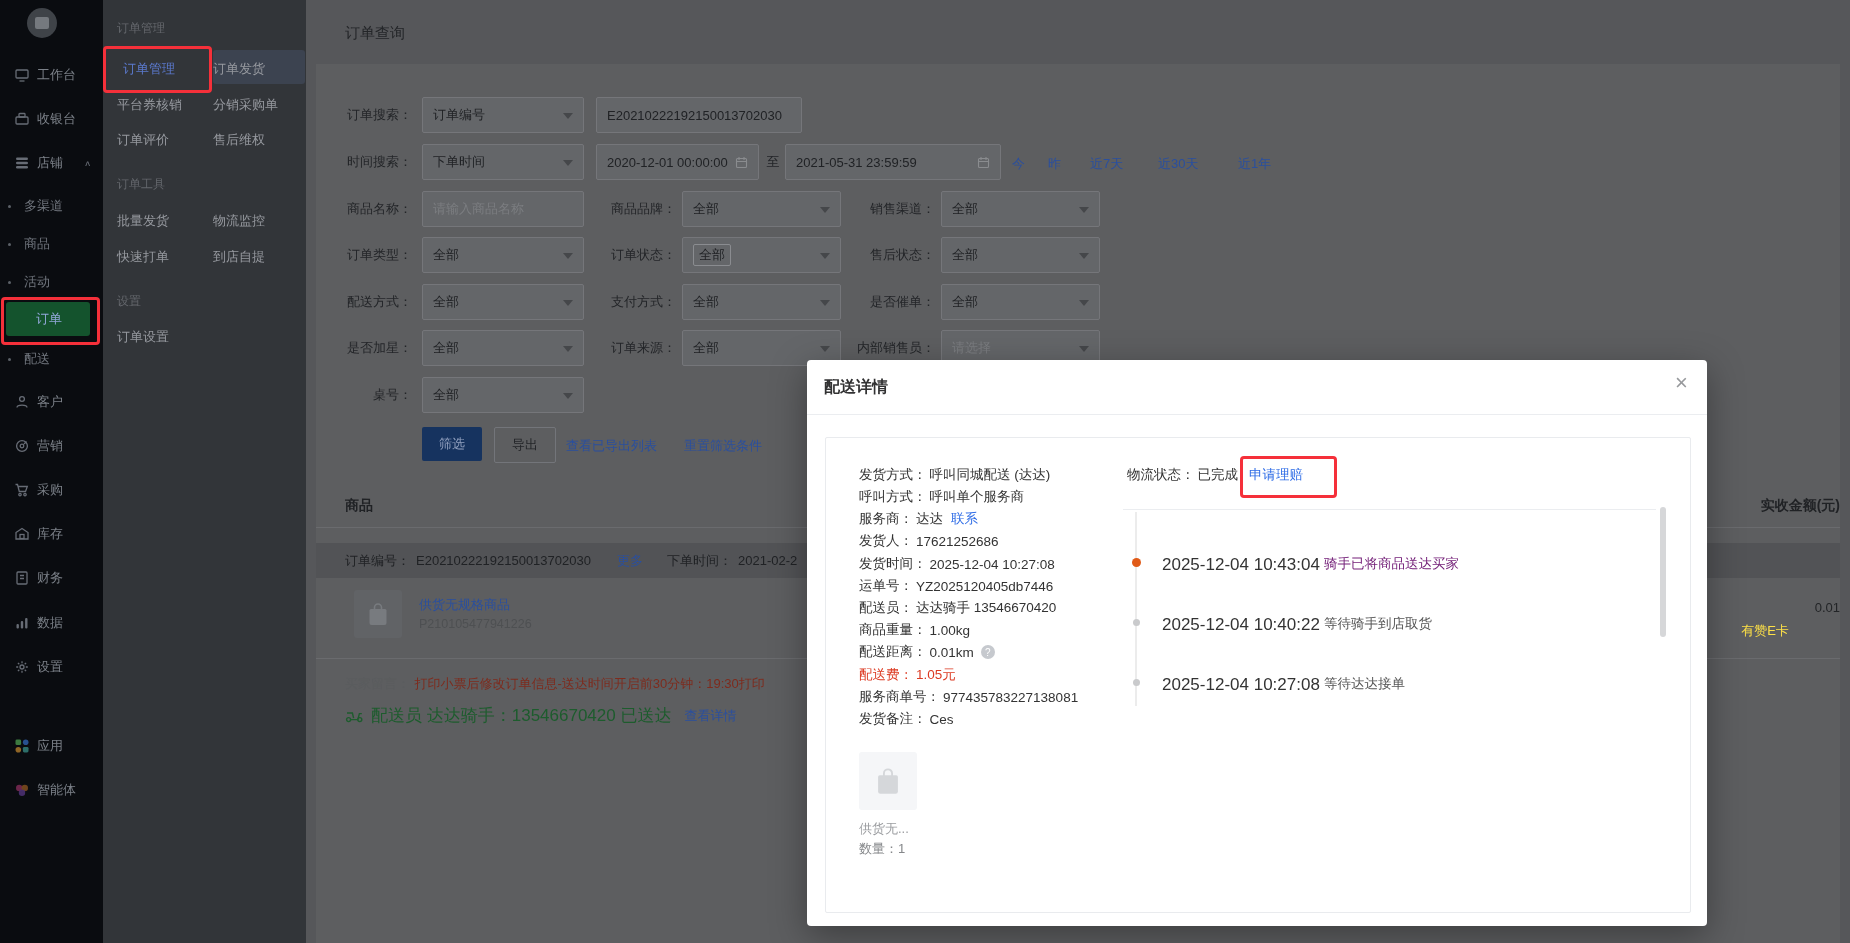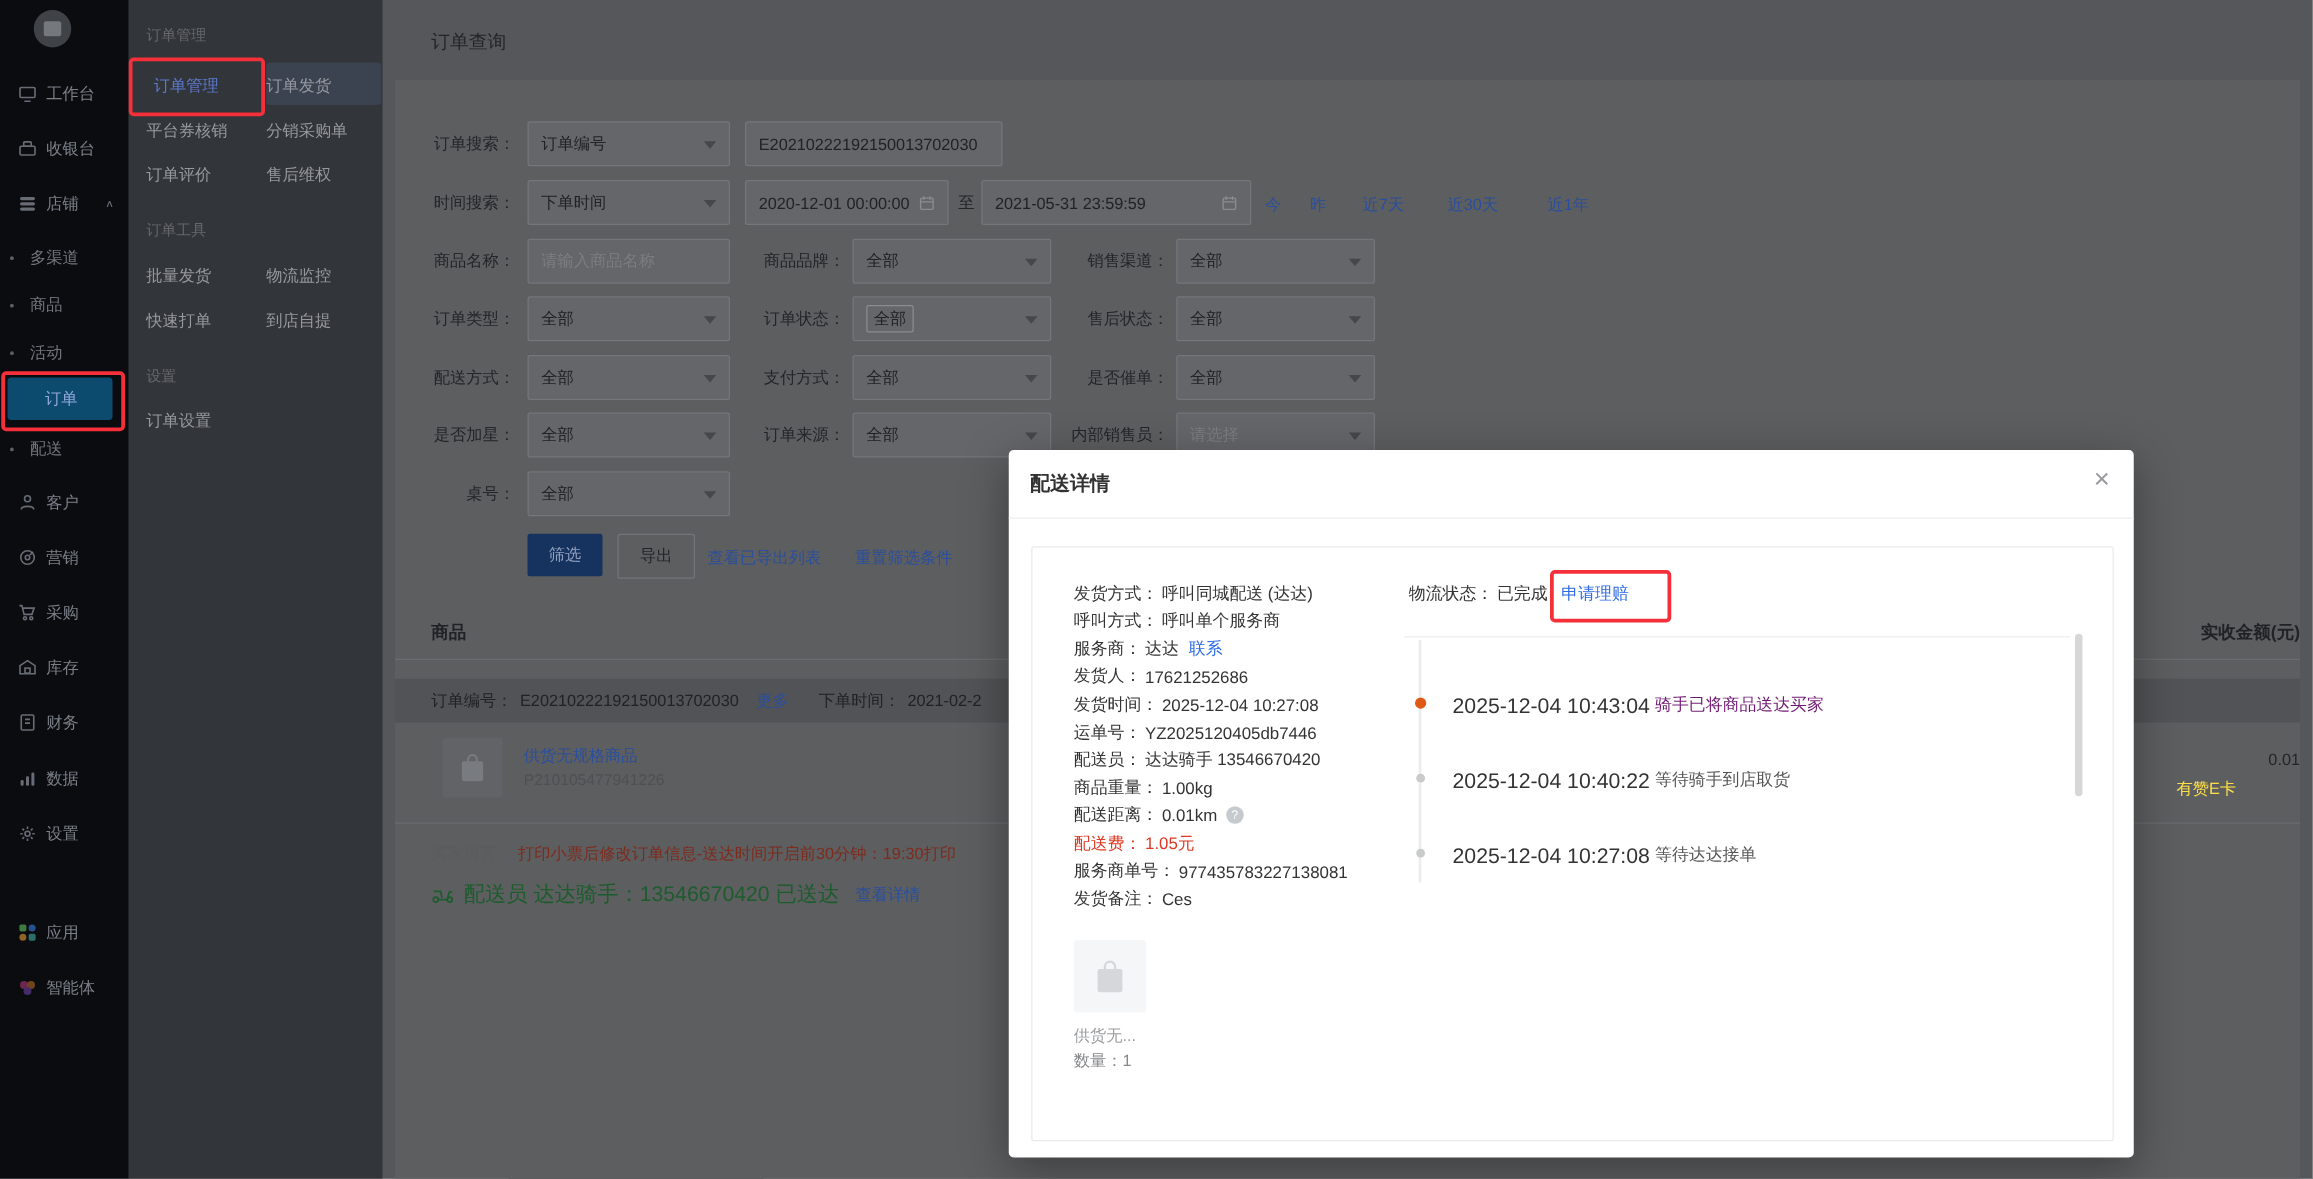--- a/index.html
+++ b/index.html
@@ -11,21 +11,21 @@
   
   .sidebar{left:0;top:0;width:103px;height:943px;background:#0a0c10}
   .avatar{left:27px;top:8px;width:30px;height:30px;border-radius:50%;background:#3f4348;
     display:flex;align-items:center;justify-content:center}
   .avatar .ph{width:14px;height:12px;background:#75797e;border-radius:2px}
   .nav-item{left:0;width:103px;height:22px;display:flex;align-items:center;gap:7px;
     padding-left:14px;box-sizing:border-box;color:#7b8088;font-size:13px;cursor:pointer}
   .nav-item .ic{width:16px;height:16px;flex:0 0 16px;color:#676c75;display:flex;align-items:center;justify-content:center}
   .nav-sub{padding-left:8px;color:#70757d}
   .nav-sub .dot{width:3px;height:3px;border-radius:50%;background:#5c6168;flex:0 0 3px;margin-right:6px}
-  .nav-active-block{left:6px;top:302px;width:84px;height:34px;background:#0c4a6e;border-radius:3px;
+  .nav-active-block{left:6px;top:302px;width:84px;height:34px;background:#14532d;border-radius:3px;
     display:flex;align-items:center;padding-left:30px;box-sizing:border-box;color:#93a8da;font-size:13px}
   .chev{margin-left:14px;color:#676c75;font-size:10px;transform:scaleY(.8)}
 
   
   .panel2{left:103px;top:0;width:203px;height:943px;background:#323539}
   .sec-label{color:#64676c;font-size:12px}
   .sec-item{color:#96999f;font-size:13px;cursor:pointer;white-space:nowrap}
   .sec-active-bg{left:110px;top:50px;width:92px;height:34px;background:#3c4350;border-radius:3px}
   .sec-active{color:#5b79cd}
 
@@ -353,21 +353,21 @@
   <div class="abs dimlink" style="left:566px;top:437px">查看已导出列表</div>
   <div class="abs dimlink" style="left:684px;top:437px">重置筛选条件</div>
 
   <div class="abs hdr" style="left:345px;top:497px">商品</div>
   <div class="abs hdr" style="left:1690px;top:497px;width:150px;text-align:right">实收金额(元)</div>
   <div class="abs divider" style="left:316px;top:527px;width:1524px"></div>
 
   <div class="abs orderbar">
     <span>订单编号：</span>
     <span>E20210222192150013702030</span>
-    <span class="dimlink" style="margin-left:8px">更多</span>
+    <span class="dimlink" style="margin-left:20px">更多</span>
     <span style="margin-left:18px">下单时间：</span>
     <span>2021-02-2</span>
   </div>
 
   <div class="abs thumb" style="left:354px;top:590px;width:48px;height:48px">
     <svg width="22" height="24" viewBox="0 0 22 24" fill="#787b7f">
         <path d="M4 7h14a1.5 1.5 0 0 1 1.5 1.5V21a2 2 0 0 1-2 2h-13a2 2 0 0 1-2-2V8.5A1.5 1.5 0 0 1 4 7z"></path>
         <path d="M7.5 9V5.5a3.5 3.5 0 0 1 7 0V9" fill="none" stroke="#787b7f" stroke-width="1.6"></path>
       </svg>
   </div>

